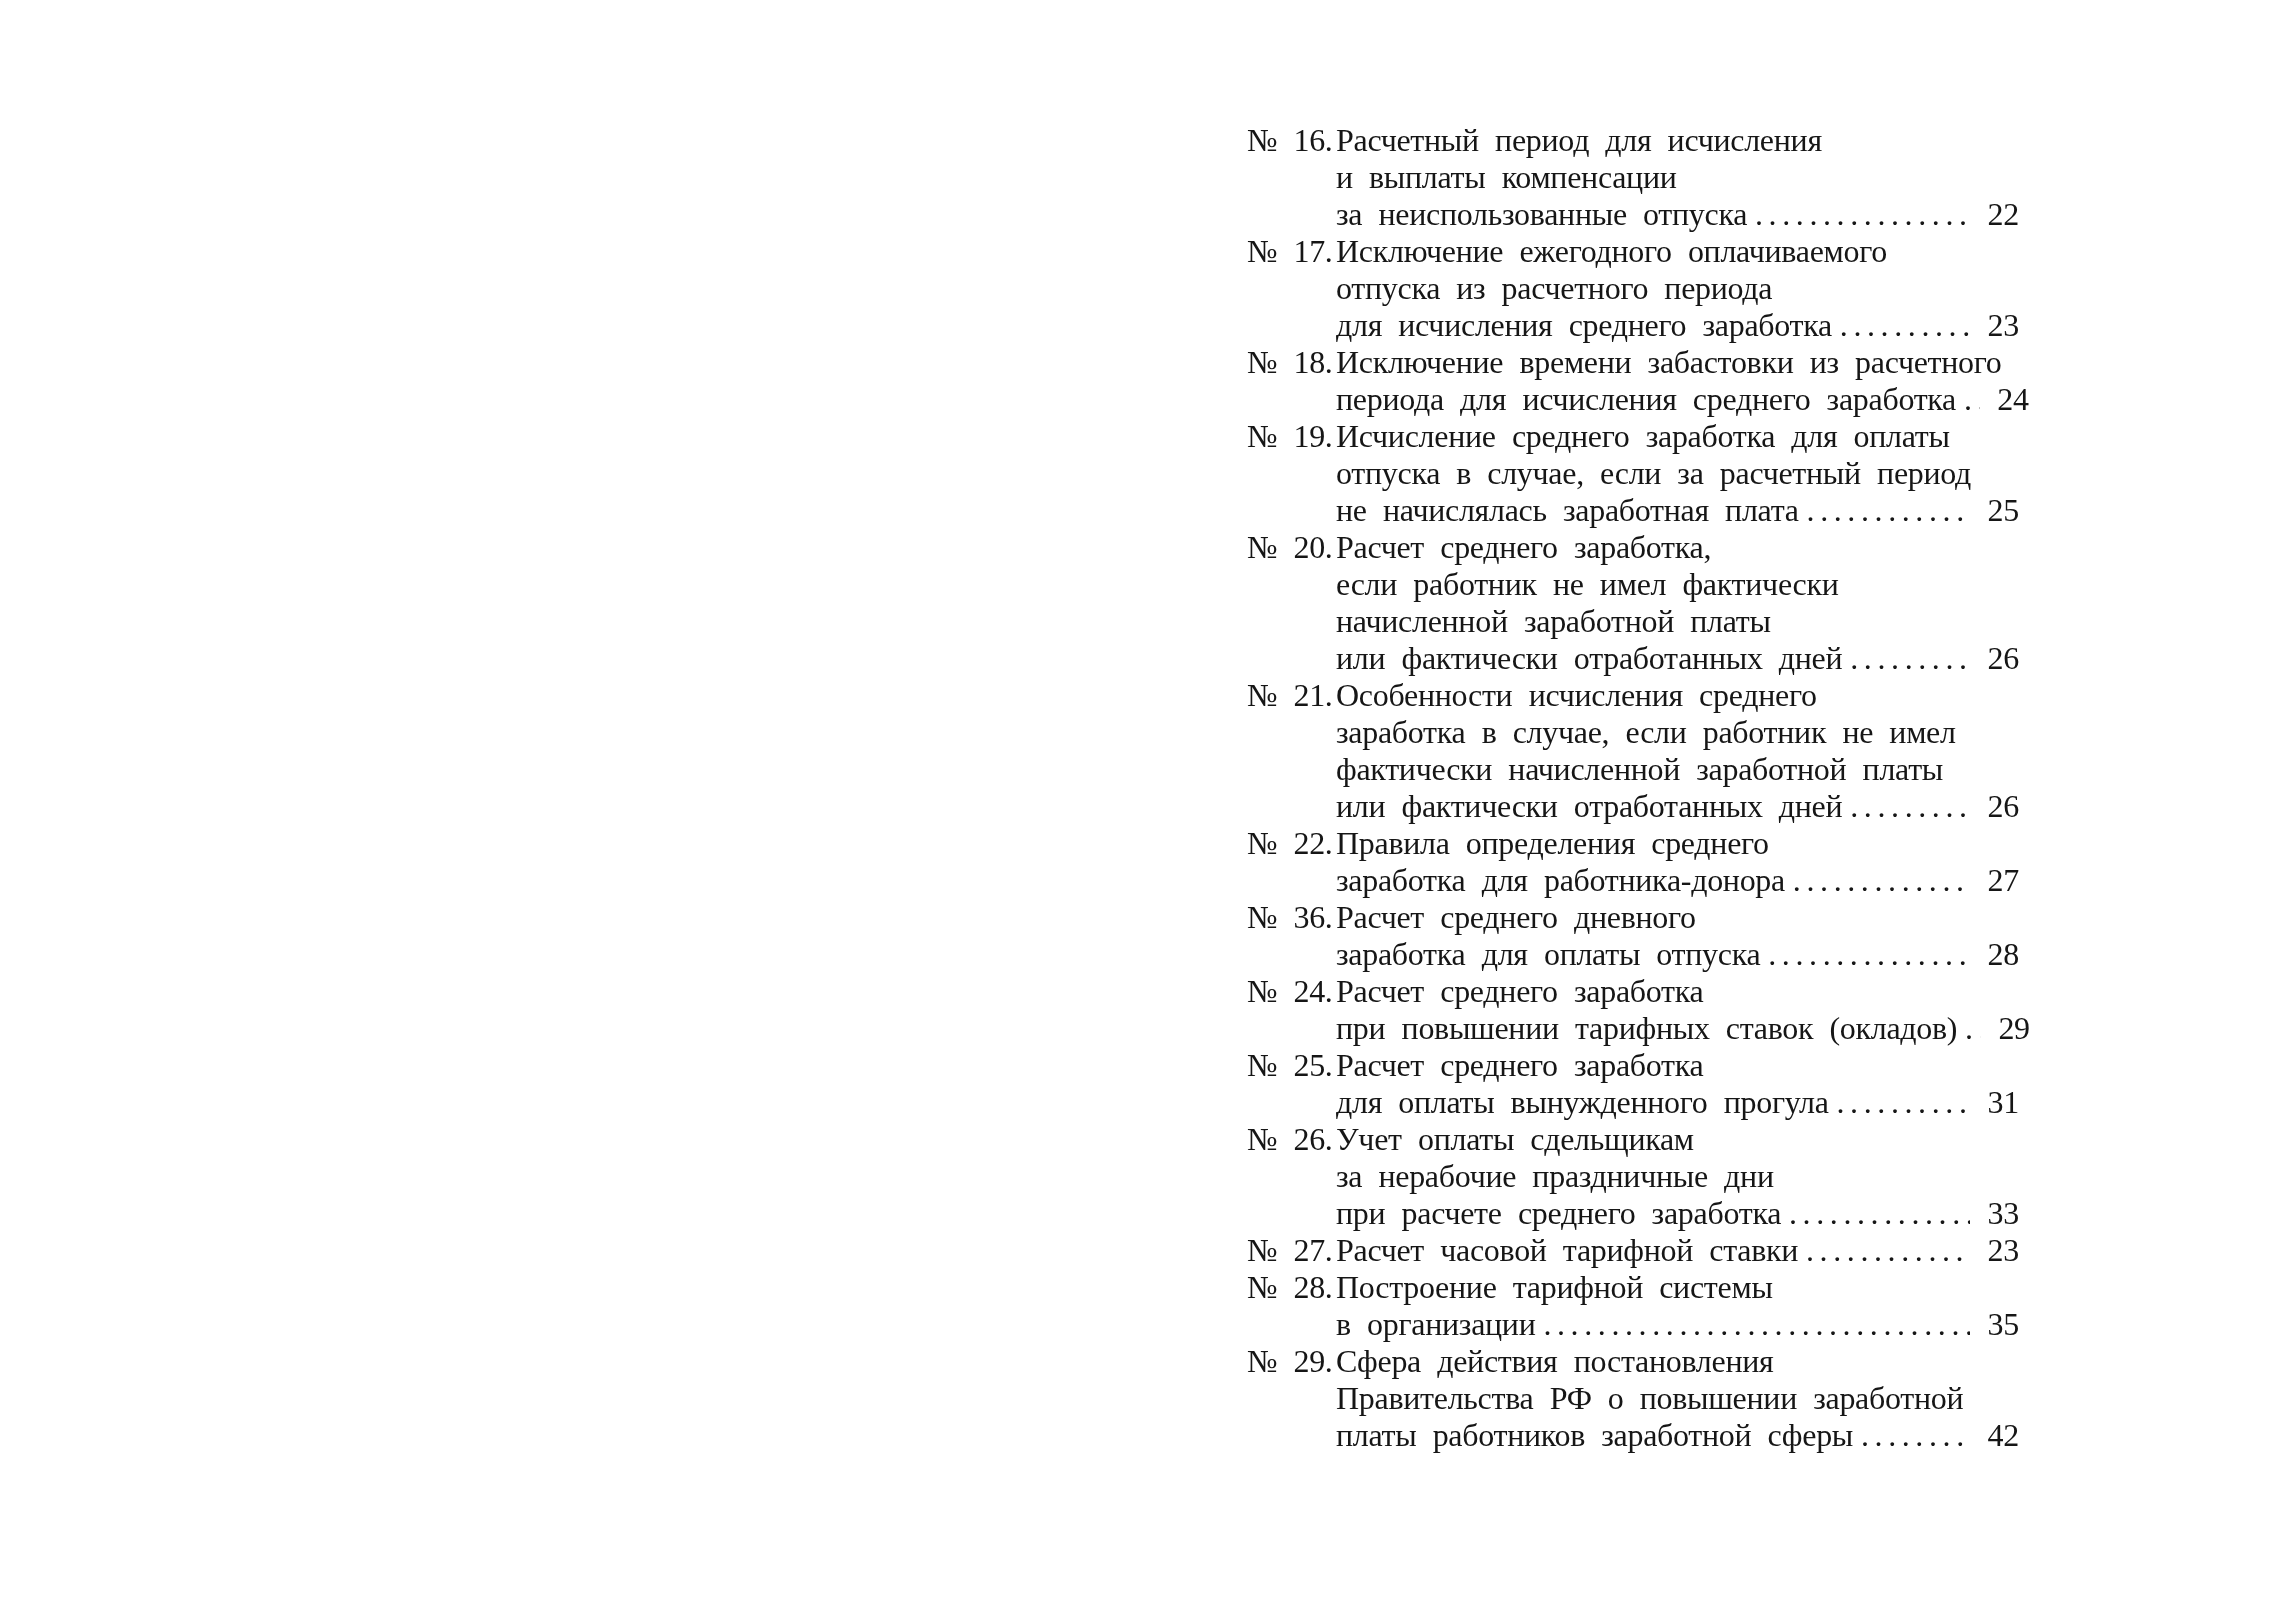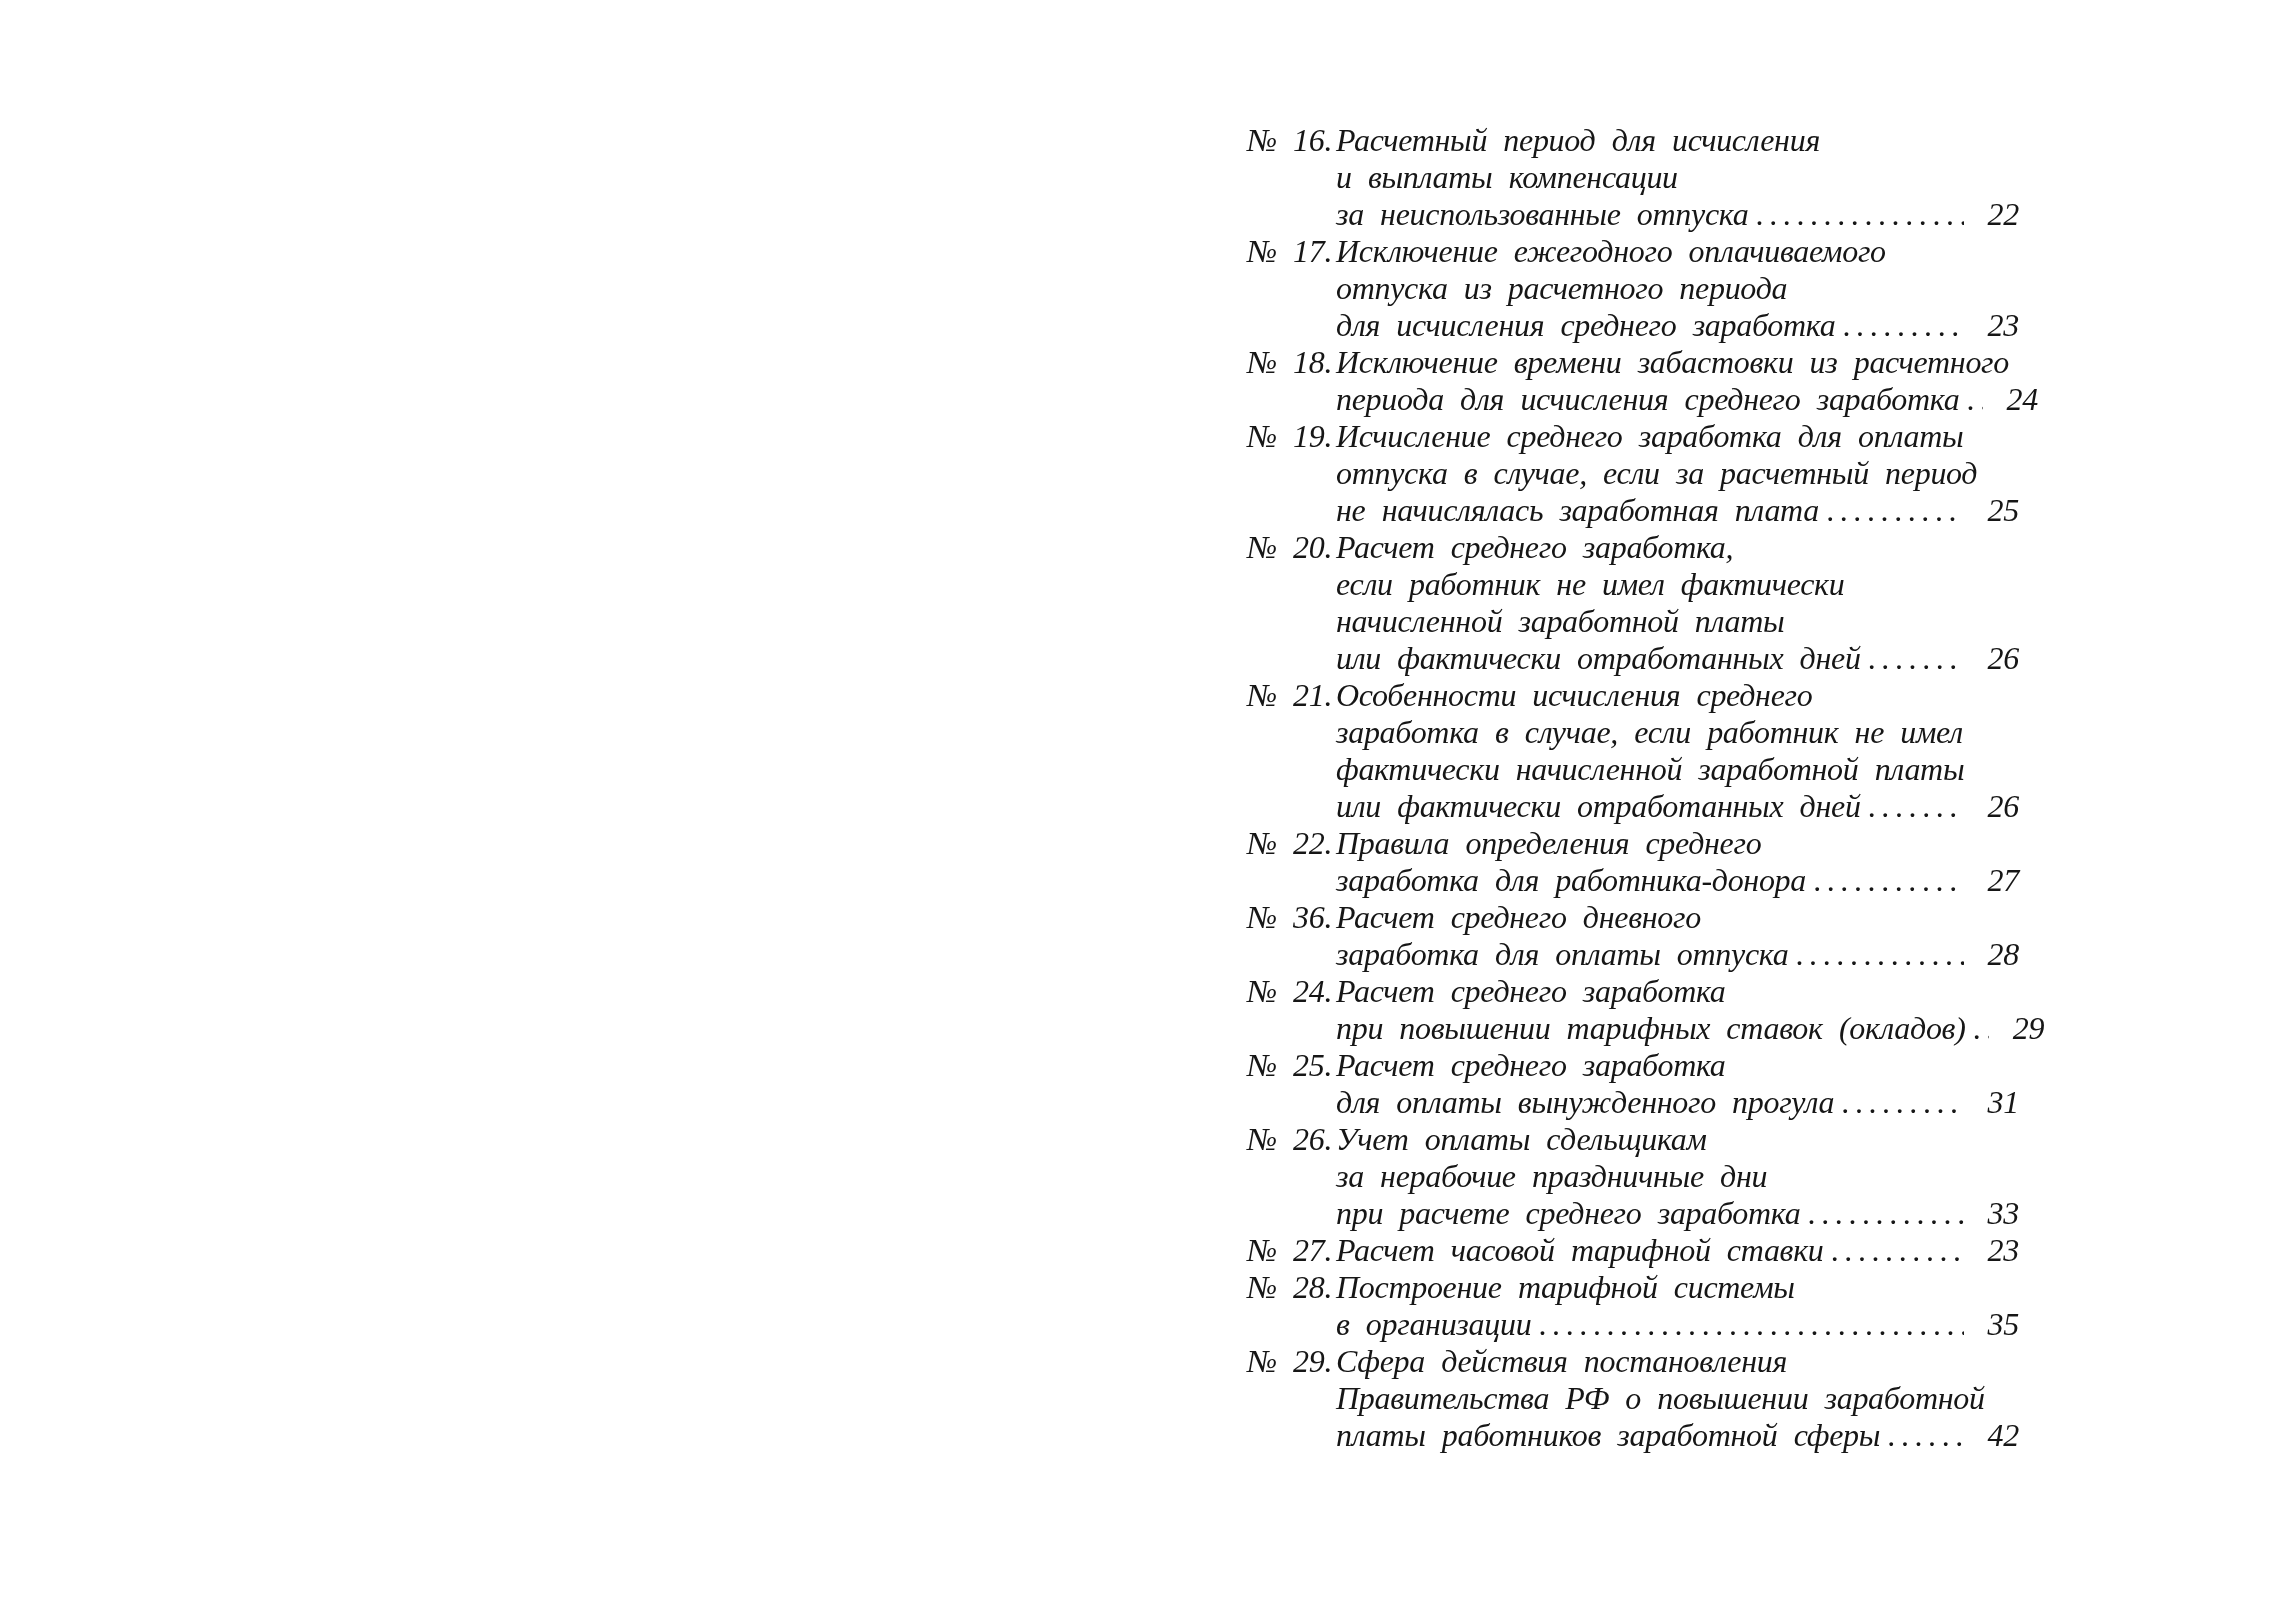--- a/index.html
+++ b/index.html
@@ -25,21 +25,20 @@
     font-size: 32px;
     line-height: 37px;
     letter-spacing: -0.3px;
     word-spacing: 8.5px;
   }
   .entry { padding-left: 89px; }
   .line {
     display: flex;
     align-items: flex-end;
     white-space: pre;
-    font-style: italic;
   }
   .num {
     flex: 0 0 89px;
     margin-left: -89px;
     white-space: pre;
   }
   .txt { flex: 0 0 auto; }
   .leader {
     flex: 1 1 auto;
     min-width: 15.7px;
@@ -48,21 +47,21 @@
     margin-left: 7.9px;
     margin-right: 2.6px;
   }
   .leader::after {
     content: "...................................................................................";
     letter-spacing: 5.6px;
     word-spacing: 0;
   }
   .pg {
     flex: 0 0 auto;
-    margin-left: 21px;
+    margin-left: 15px;
   }
 </style>
 </head>
 <body>
 
 <main class="sheet">
   <section class="toc" id="toc">
       <div class="entry">
         <div class="line"><span class="num">№ 16.</span><span class="txt">Расчетный период для исчисления</span></div>
         <div class="line"><span class="txt">и выплаты компенсации</span></div>

